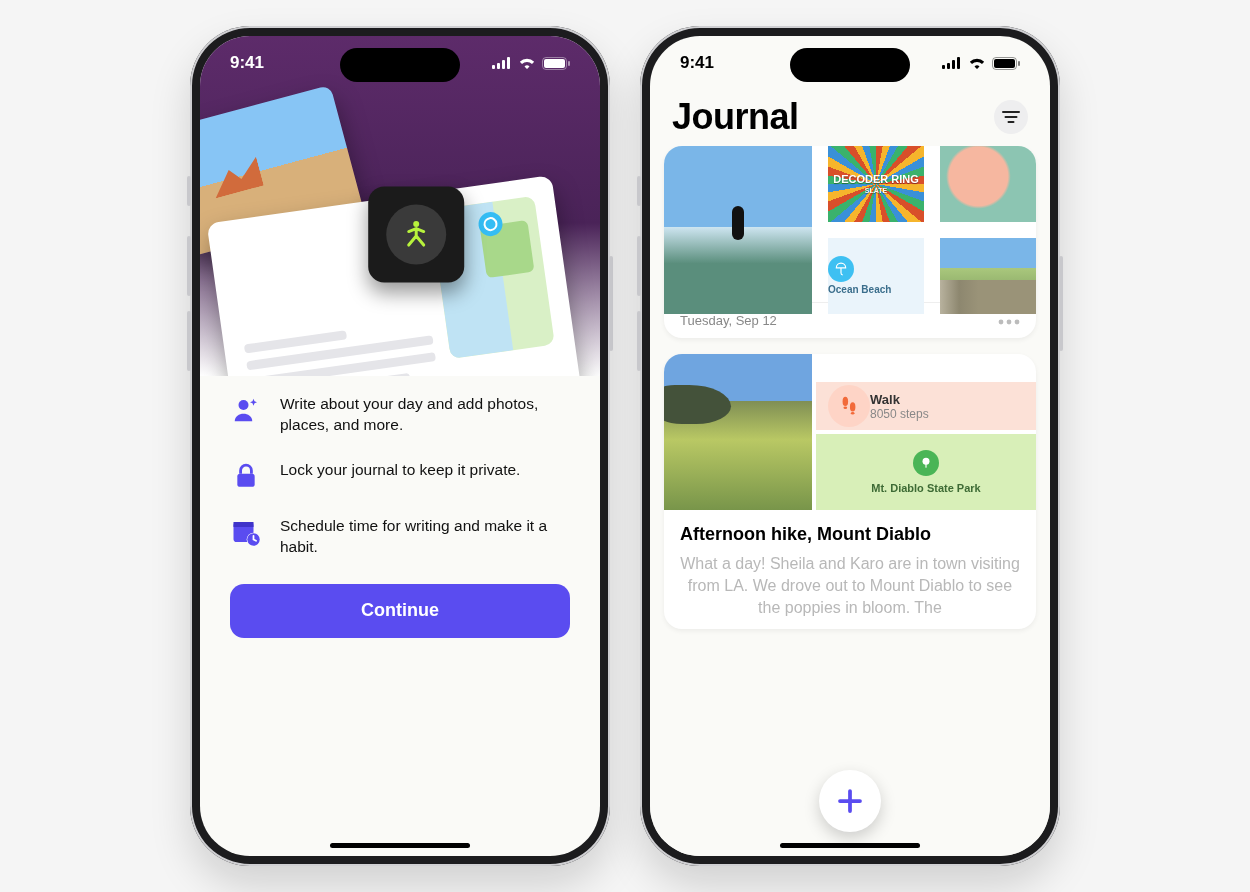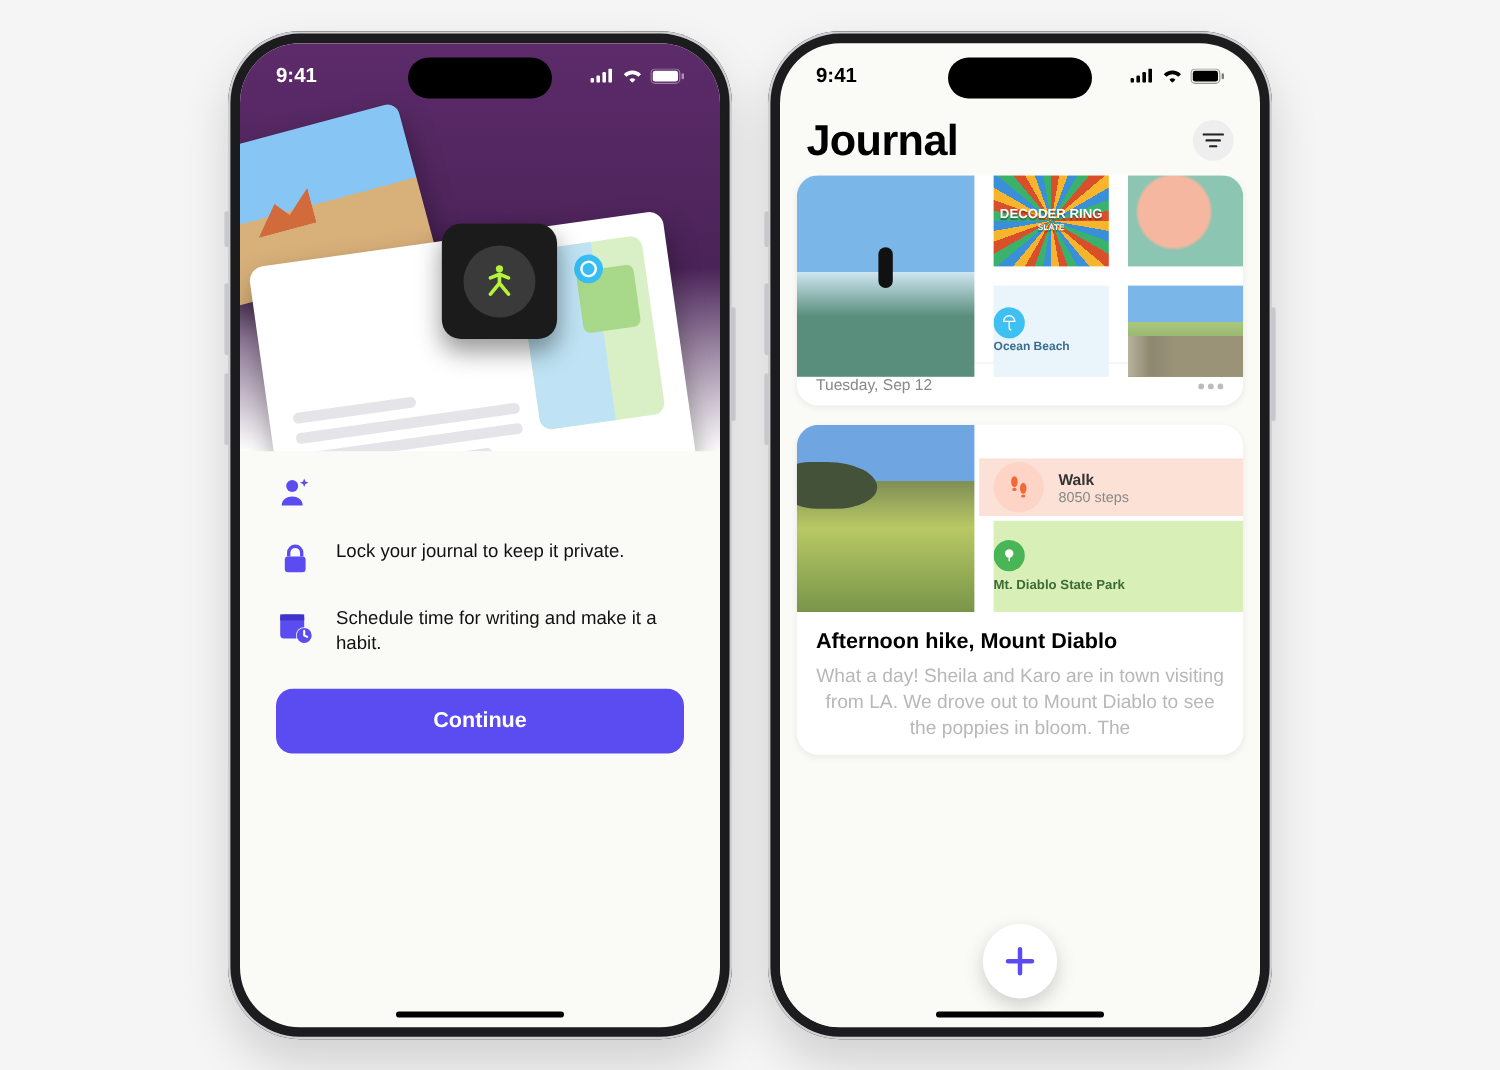--- a/index.html
+++ b/index.html
@@ -64,25 +64,25 @@
 
   .card-pad{padding:14px 16px 10px 16px;}
   .etitle{font-size:18px;font-weight:700;margin:0 0 8px 0;}
   .ebody{font-size:16px;line-height:1.38;color:#222;margin:0;}
   .card-foot{display:flex;justify-content:space-between;align-items:center;border-top:1px solid #eee;padding:10px 16px;font-size:13px;color:#888;font-weight:500;}
 
   .media-grid2{display:grid;grid-template-columns:148px 1fr;grid-template-rows:76px 76px;gap:4px;height:156px;}
   .mg2{background:#ddd;position:relative;overflow:hidden;}
   .mg2.a{grid-row:1/3;background:linear-gradient(180deg,#6fa5e0 30%,#7f8e54 30%,#b9c864 55%,#78954a 100%);}
   .mg2.a::before{content:"";position:absolute;left:-10px;right:55%;top:20%;bottom:55%;background:#44523a;border-radius:30% 60% 50% 40%;}
-  .mg2.b{background:#fce1d7;display:flex;align-items:center;gap:12px;padding:0 12px;margin-top:28px;}
+  .mg2.b{background:#fce1d7;display:flex;align-items:center;padding:0 12px;margin-top:28px;}
   .walk-ico{width:42px;height:42px;background:#fed4c6;border-radius:50%;display:flex;align-items:center;justify-content:center;}
   .walk-text .t{font-size:13px;font-weight:600;color:#333;}
   .walk-text .s{font-size:12px;color:#888;}
-  .mg2.c{background:#d8efb8;display:flex;flex-direction:column;justify-content:center;gap:6px;margin-left:12px;}
+  .mg2.c{background:#d8efb8;display:flex;flex-direction:column;align-items:center;justify-content:center;gap:6px;}
   .mg2.c .pin3{width:26px;height:26px;background:#4ab556;border-radius:50%;display:flex;align-items:center;justify-content:center;}
   .mg2.c .cap{font-size:11px;font-weight:600;color:#3e6b35;}
 
   .compose{position:absolute;bottom:24px;left:50%;transform:translateX(-50%);width:62px;height:62px;border-radius:50%;background:#fff;box-shadow:0 6px 16px rgba(0,0,0,.18);display:flex;align-items:center;justify-content:center;z-index:12;}
   .fade{position:absolute;left:0;right:0;bottom:0;height:110px;background:linear-gradient(180deg,rgba(255,255,255,0) 0%,rgba(250,250,247,.9) 70%);z-index:5;pointer-events:none;}
   .faded{color:#b8b8b8 !important;text-align:center;}
 
   
   .bump{position:absolute;background:#c8c8cc;border-radius:3px;}
 </style>
@@ -151,20 +151,21 @@
       <div class="onboard">
 
         <div class="feat">
           <span class="ic">
             <svg width="30" height="30" viewBox="0 0 24 24" fill="#5a4cf0">
                 <circle cx="10" cy="8" r="4"></circle>
                 <path d="M3 21c0-4 3.5-6 7-6s7 2 7 6Z"></path>
                 <path d="M18 3l.8 2 2 .8-2 .8-.8 2-.8-2-2-.8 2-.8Z"></path>
               </svg>
           </span>
+          <span class="txt">Write about your day and add photos, places, and more.</span>
         </div>
 
         <div class="feat">
           <span class="ic">
             <svg width="26" height="30" viewBox="0 0 24 24" fill="#5a4cf0">
                 <rect x="4" y="10" width="16" height="12" rx="2.5"></rect>
                 <path d="M7 10V7a5 5 0 0 1 10 0v3" fill="none" stroke="#5a4cf0" stroke-width="2.6"></path>
               </svg>
           </span>
           <span class="txt">Lock your journal to keep it private.</span>

